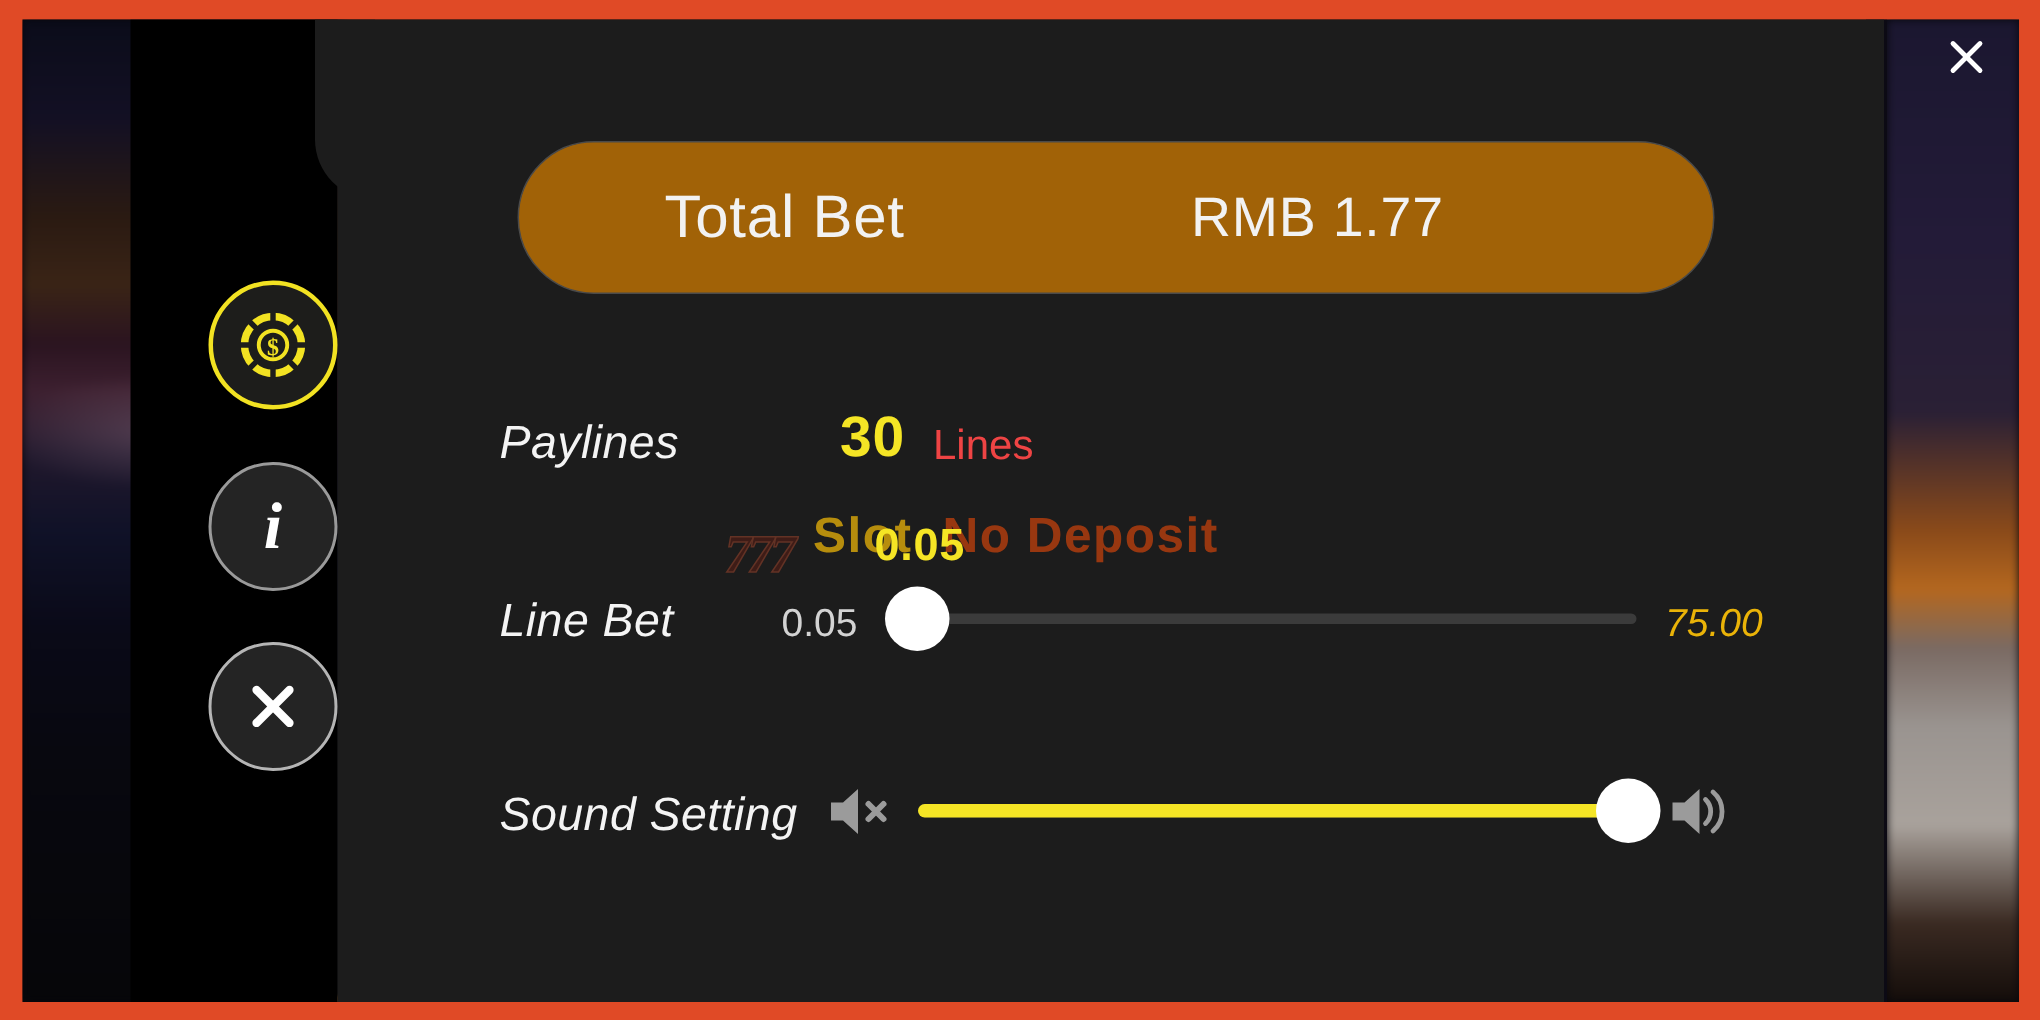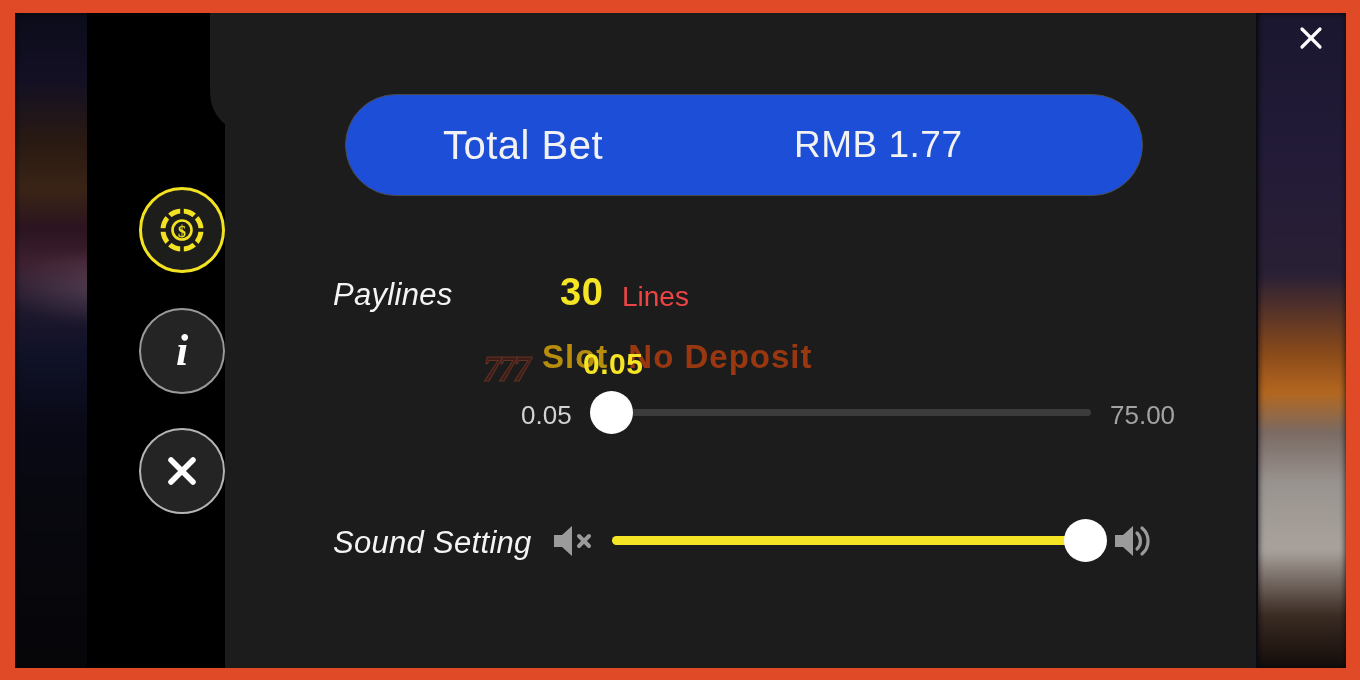--- a/index.html
+++ b/index.html
@@ -177,21 +177,21 @@
 
   
   #total-bet-pill {
     position: absolute;
     left: 330px;
     top: 81px;
     width: 798px;
     height: 102px;
     border: 1px solid #4a4a4a;
     border-radius: 51px;
-    background: #1d4ed8;
+    background: #a16207;
     display: flex;
     align-items: center;
   }
   #total-bet-label {
     position: absolute;
     left: 97px;
     color: #f2f2f2;
     font-size: 40px;
     letter-spacing: .5px;
     white-space: nowrap;
@@ -279,22 +279,23 @@
     position: absolute;
     left: 506px;
     top: 387px;
     color: #d3d3d3;
     font-size: 26px;
   }
   #linebet-max {
     position: absolute;
     left: 1095px;
     top: 387px;
-    color: #a3a3a3;
+    color: #eab308;
     font-size: 26px;
+    font-style: italic;
   }
   #linebet-track {
     position: absolute;
     left: 596px;
     top: 396px;
     width: 480px;
     height: 7px;
     border-radius: 4px;
     background: #3b3b3b;
   }
@@ -430,20 +431,21 @@
     <div id="watermark">
       <span id="wm-777">777</span>
       <span id="wm-slot">Slot</span>
       <span id="wm-nodeposit">No Deposit</span>
     </div>
 
     <span class="row-label" id="paylines-label">Paylines</span>
     <span id="paylines-count">30</span>
     <span id="paylines-unit">Lines</span>
 
+    <span class="row-label" id="linebet-label">Line Bet</span>
     <span id="linebet-min">0.05</span>
     <span id="linebet-max">75.00</span>
     <div id="linebet-track"></div>
     <div id="linebet-thumb"></div>
     <span id="linebet-value">0.05</span>
 
     <span class="row-label" id="sound-label">Sound Setting</span>
 
     <div id="sound-mute-icon">
       <svg width="48" height="40" viewBox="0 0 48 40">

